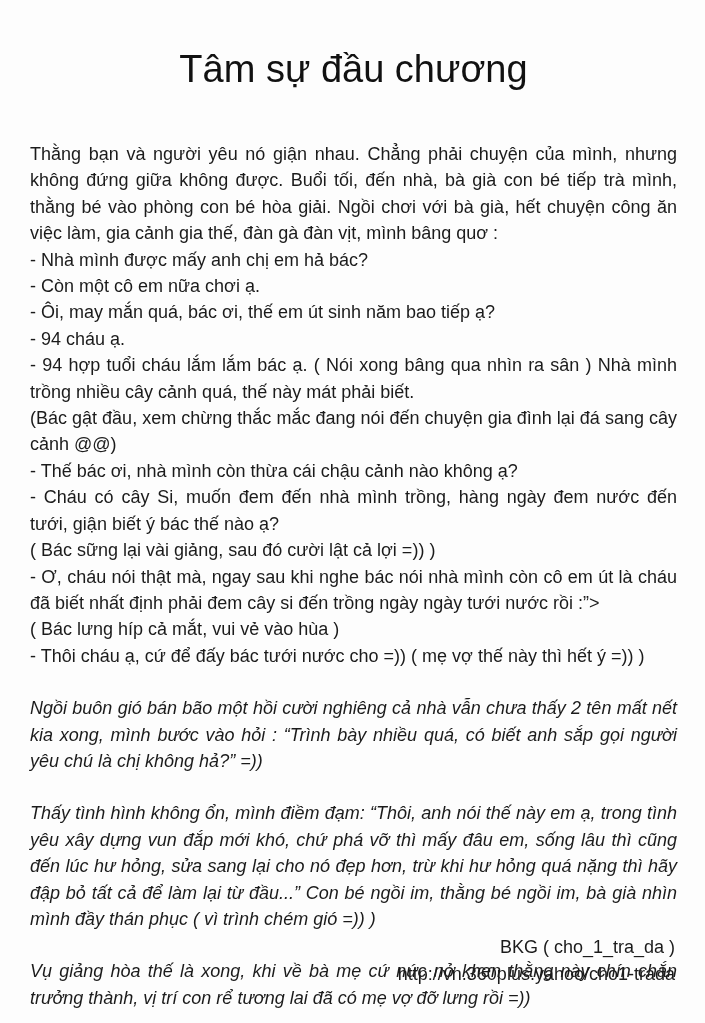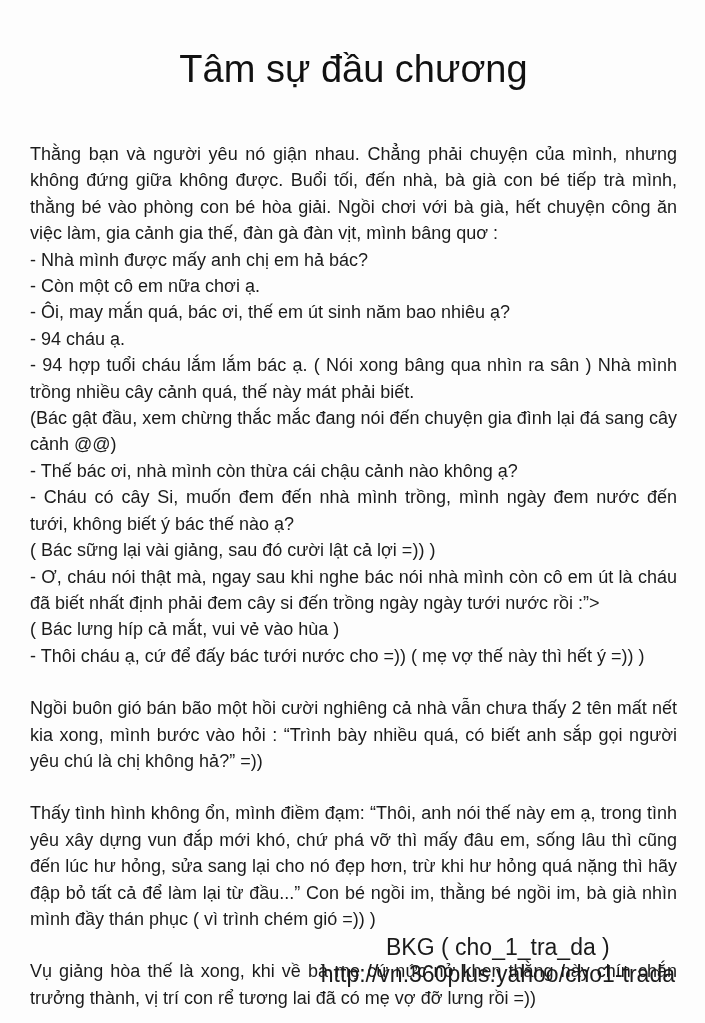--- a/index.html
+++ b/index.html
@@ -26,49 +26,49 @@
     margin: 10px 0 0 0;
     color: #111;
   }
   .story {
     margin-top: 50px;
     font-size: 18px;
     line-height: 26.4px;
     text-align: justify;
   }
   .story p.block { margin: 0; }
-  .story p.block.gap { margin-top: 26px; }
+  .story p.block.gap { margin-top: 26px; font-style: italic; }
   .credits {
     position: absolute;
     right: 30px;
     bottom: 36px;
-    text-align: center;
-    font-size: 23px;
+    text-align: right;
+    font-size: 18px;
     line-height: 26.4px;
     color: #1b1b1b;
   }
   .credits div { margin: 0; }
 </style>
 </head>
 <body>
 
 <div class="page">
 
   <h1 class="doc-title">Tâm sự đầu chương</h1>
 
   <div class="story" id="story">
       <p class="block">Thằng bạn và người yêu nó giận nhau. Chẳng phải chuyện của mình, nhưng không đứng giữa không được. Buổi tối, đến nhà, bà già con bé tiếp trà mình, thằng bé vào phòng con bé hòa giải. Ngồi chơi với bà già, hết chuyện công ăn việc làm, gia cảnh gia thế, đàn gà đàn vịt, mình bâng quơ :</p>
       <p class="block">- Nhà mình được mấy anh chị em hả bác?</p>
       <p class="block">- Còn một cô em nữa chơi ạ.</p>
-      <p class="block">- Ôi, may mắn quá, bác ơi, thế em út sinh năm bao nhiêu ạ?</p>
+      <p class="block">- Ôi, may mắn quá, bác ơi, thế em út sinh năm bao tiếp ạ?</p>
       <p class="block">- 94 cháu ạ.</p>
       <p class="block">- 94 hợp tuổi cháu lắm lắm bác ạ. ( Nói xong bâng qua nhìn ra sân ) Nhà mình trồng nhiều cây cảnh quá, thế này mát phải biết.</p>
       <p class="block">(Bác gật đầu, xem chừng thắc mắc đang nói đến chuyện gia đình lại đá sang cây cảnh @@)</p>
       <p class="block">- Thế bác ơi, nhà mình còn thừa cái chậu cảnh nào không ạ?</p>
-      <p class="block">- Cháu có cây Si, muốn đem đến nhà mình trồng, mình ngày đem nước đến tưới, không biết ý bác thế nào ạ?</p>
+      <p class="block">- Cháu có cây Si, muốn đem đến nhà mình trồng, hàng ngày đem nước đến tưới, giận biết ý bác thế nào ạ?</p>
       <p class="block">( Bác sững lại vài giảng, sau đó cười lật cả lợi =)) )</p>
       <p class="block">- Ơ, cháu nói thật mà, ngay sau khi nghe bác nói nhà mình còn cô em út là cháu đã biết nhất định phải đem cây si đến trồng ngày ngày tưới nước rồi :”&gt;</p>
       <p class="block">( Bác lưng híp cả mắt, vui vẻ vào hùa )</p>
       <p class="block">- Thôi cháu ạ, cứ để đấy bác tưới nước cho =)) ( mẹ vợ thế này thì hết ý =)) )</p>
       <p class="block gap">Ngồi buôn gió bán bão một hồi cười nghiêng cả nhà vẫn chưa thấy 2 tên mất nết kia xong, mình bước vào hỏi : “Trình bày nhiều quá, có biết anh sắp gọi người yêu chú là chị không hả?” =))</p>
       <p class="block gap">Thấy tình hình không ổn, mình điềm đạm: “Thôi, anh nói thế này em ạ, trong tình yêu xây dựng vun đắp mới khó, chứ phá vỡ thì mấy đâu em, sống lâu thì cũng đến lúc hư hỏng, sửa sang lại cho nó đẹp hơn, trừ khi hư hỏng quá nặng thì hãy đập bỏ tất cả để làm lại từ đầu...” Con bé ngồi im, thằng bé ngồi im, bà già nhìn mình đầy thán phục ( vì trình chém gió =)) )</p>
       <p class="block gap">Vụ giảng hòa thế là xong, khi về bà mẹ cứ nức nở khen thằng này chín chắn trưởng thành, vị trí con rể tương lai đã có mẹ vợ đỡ lưng rồi =))</p>
     </div>
 
   <div class="credits">

